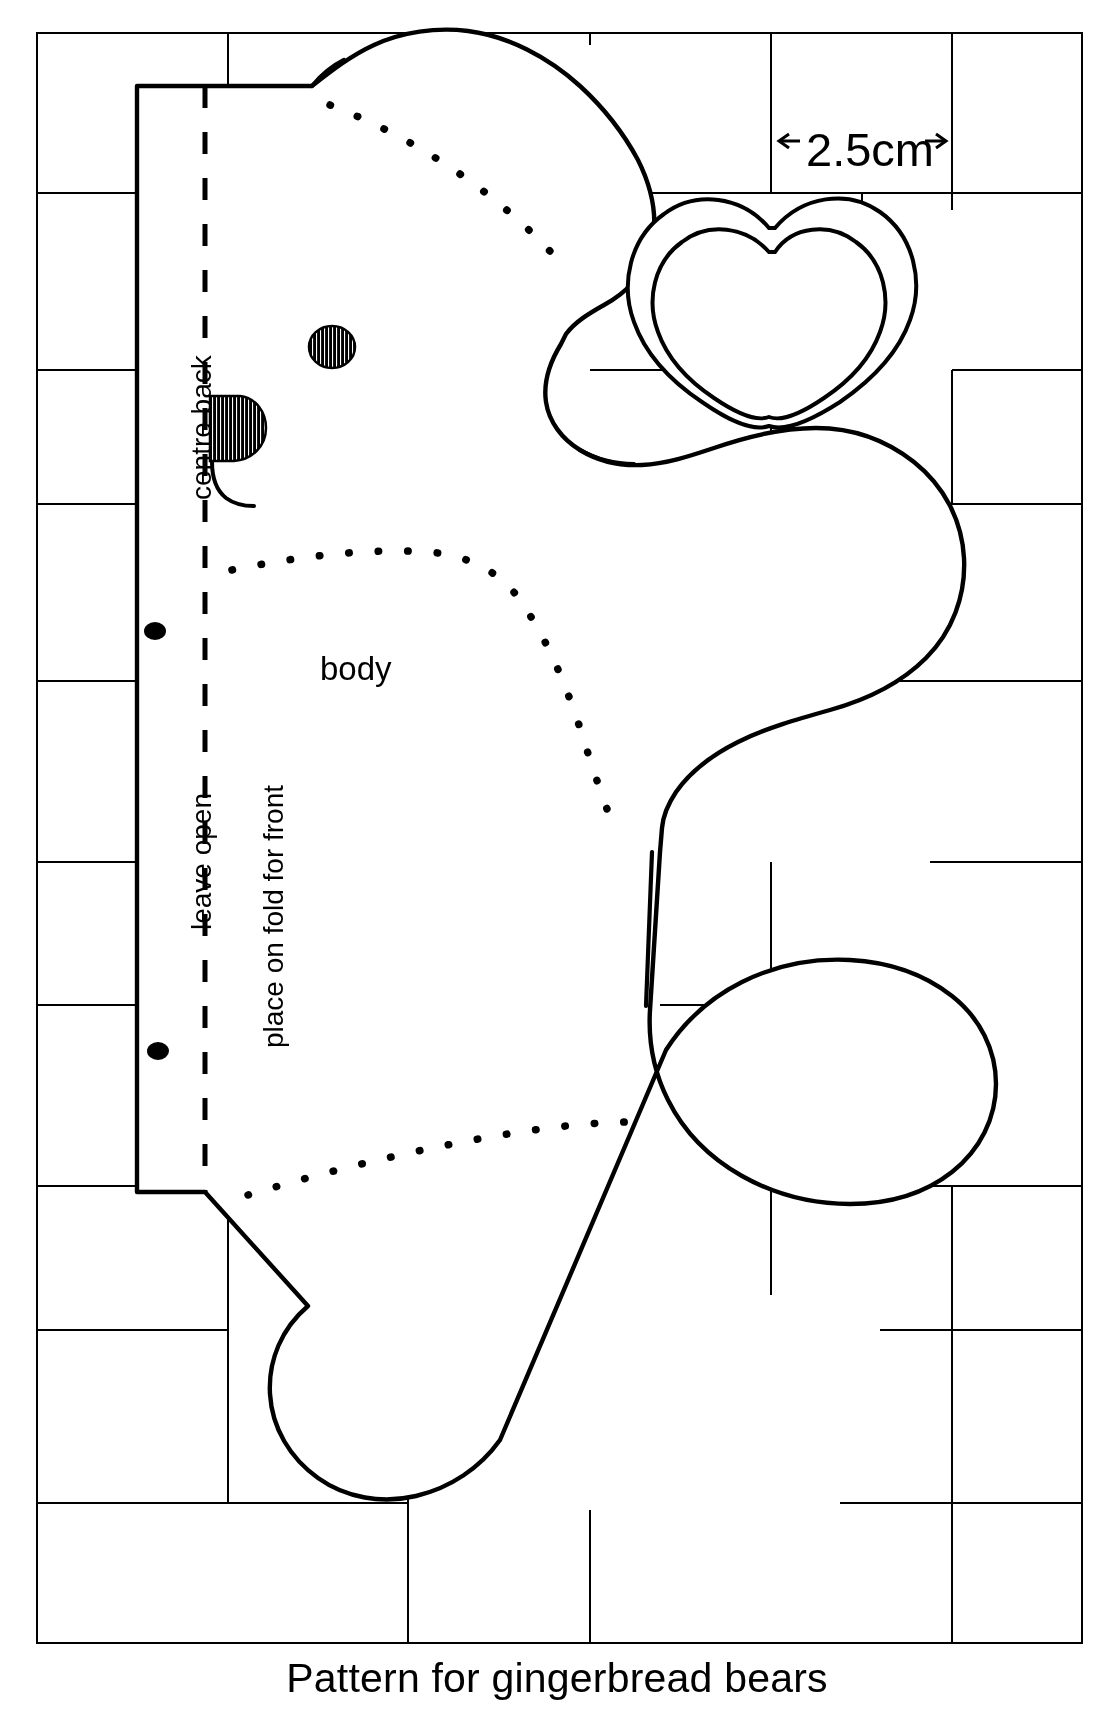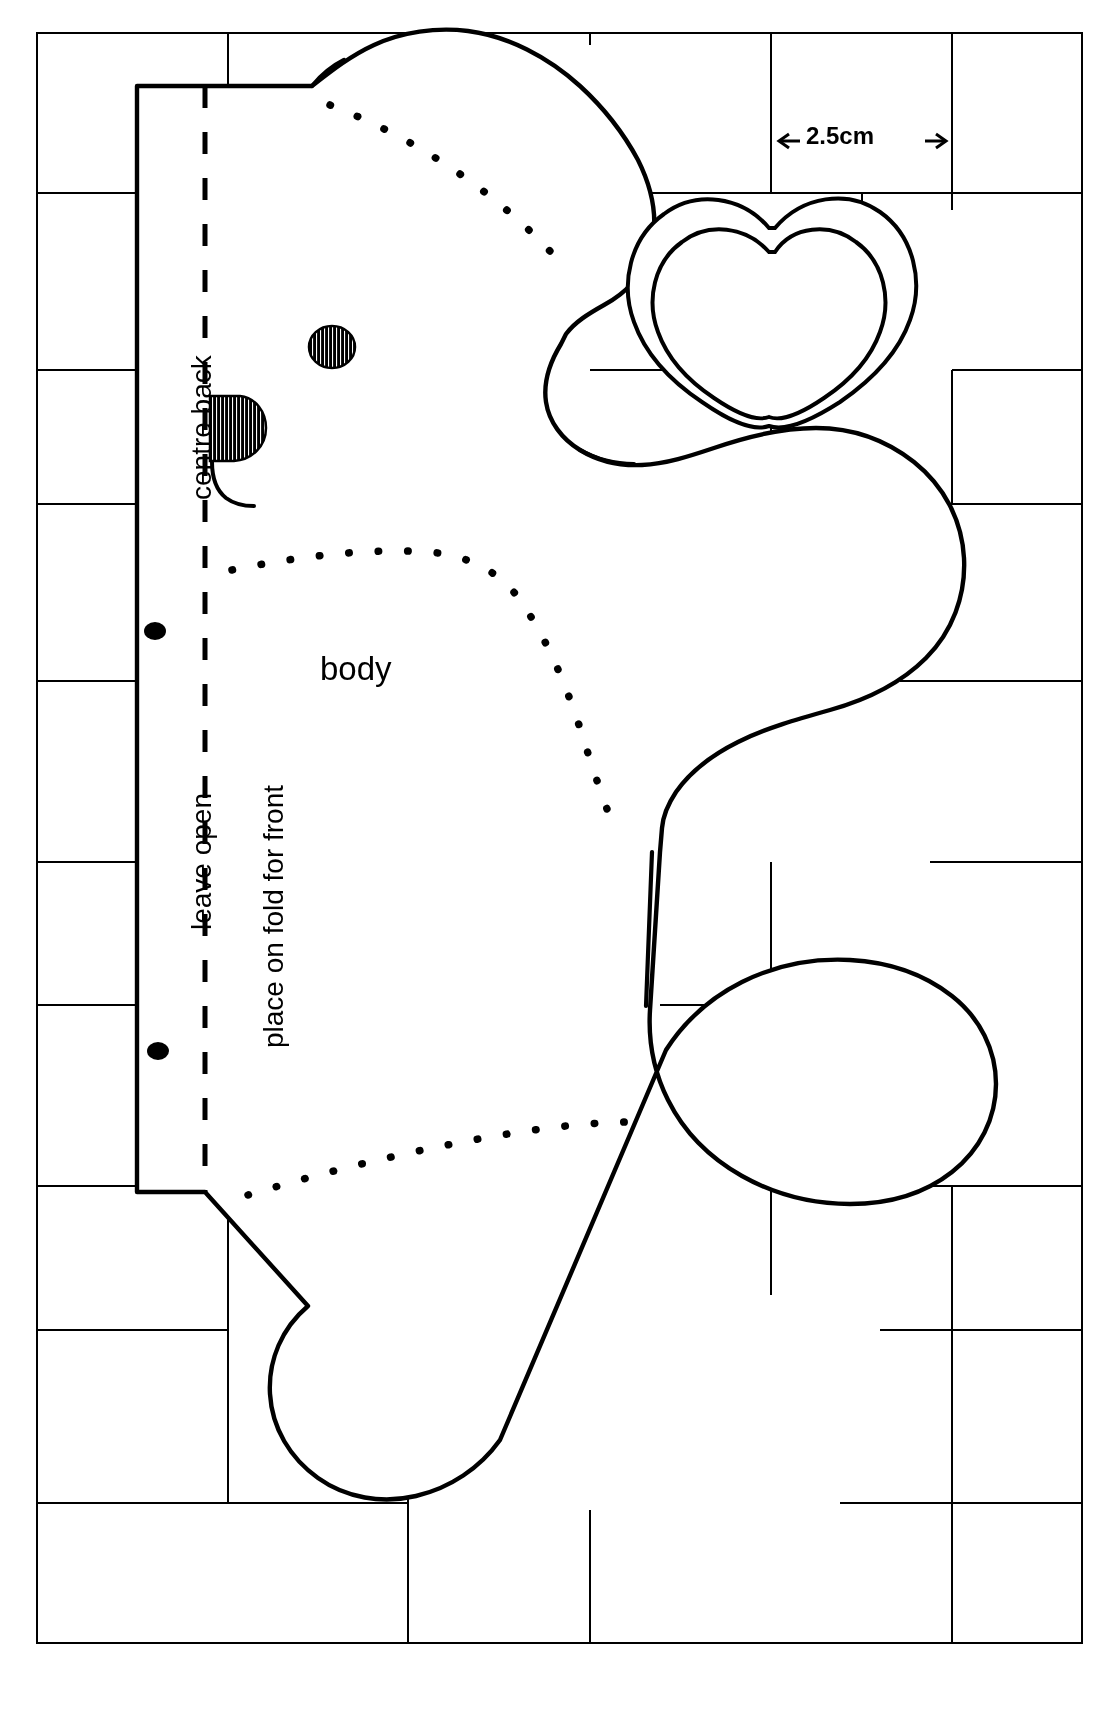--- a/index.html
+++ b/index.html
@@ -67,22 +67,21 @@
   }
   #label-body {
     left: 320px;
     top: 637px;
     font-size: 33px;
     margin-top: 13px;
   }
   #label-scale {
     left: 806px;
     top: 122px;
-    font-size: 24px;
-    font-weight: bold;
+    font-size: 47px;
   }
 </style>
 </head>
 <body>
 
 <div id="page">
 
   <svg id="diagram-svg" viewBox="0 0 1114 1723" xmlns="http://www.w3.org/2000/svg">
 
     <defs>
@@ -285,14 +284,15 @@
   <div class="lbl lbl-vert" id="label-centre-back">centre back</div>
 
   <div class="lbl lbl-vert" id="label-leave-open">leave open</div>
 
   <div class="lbl lbl-vert" id="label-place-on-fold">place on fold for front</div>
 
   <div class="lbl" id="label-body">body</div>
 
   <div class="lbl" id="label-scale">2.5cm</div>
 
+  <div class="caption">Pattern for gingerbread bears</div>
 
 </div>
 
 </body></html>

